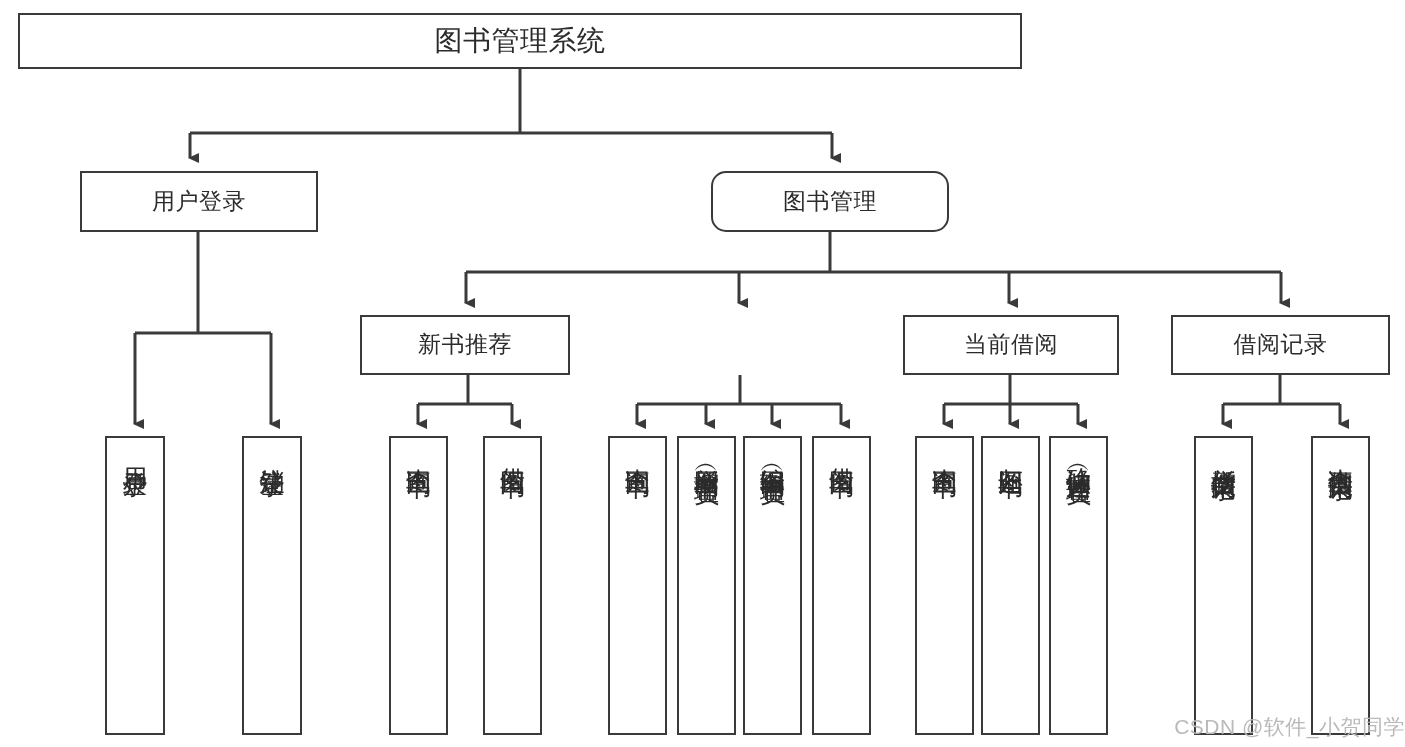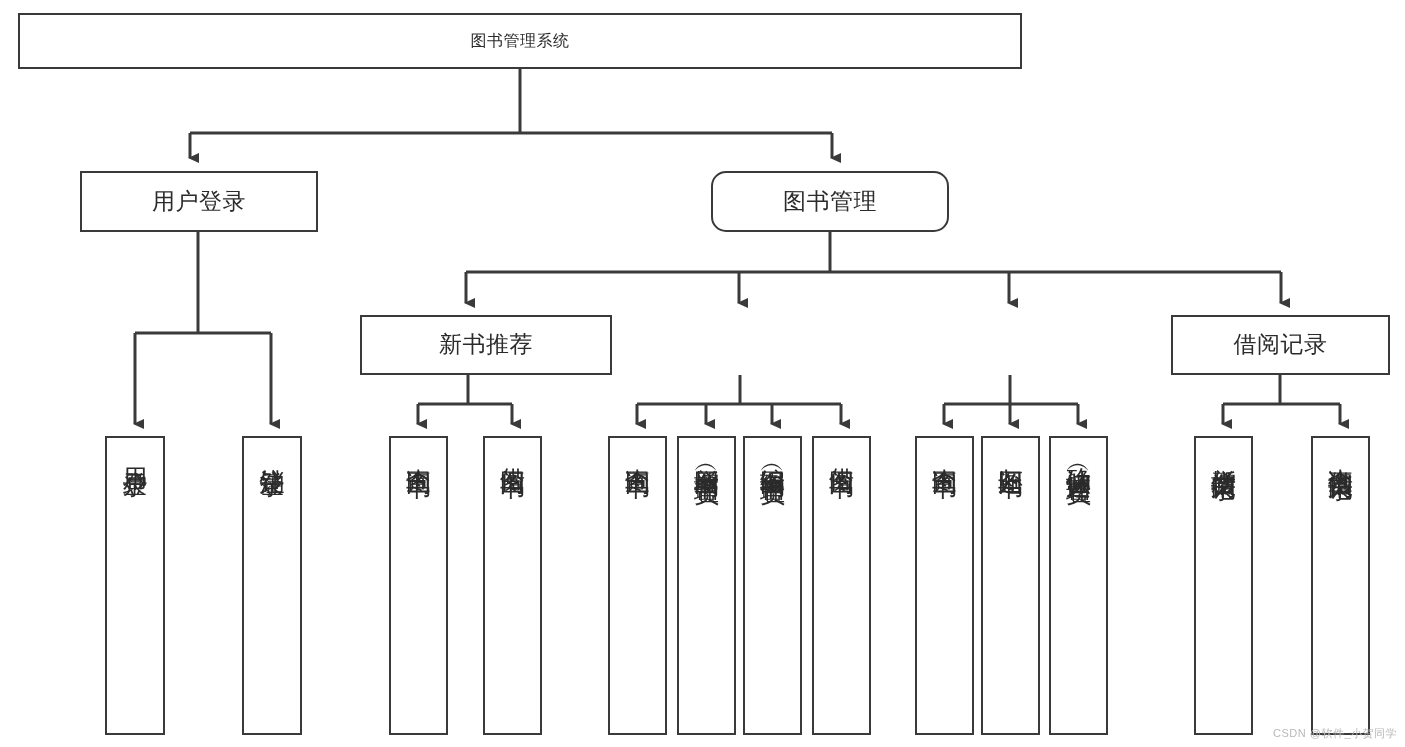--- a/index.html
+++ b/index.html
@@ -22,39 +22,39 @@
     justify-content:center;
     color:#2b2b2b;
   }
   .node .lbl{
     display:block;
     text-align:center;
     white-space:nowrap;
     letter-spacing:0.5px;
   }
   .node.horiz .lbl{font-size:23px;line-height:1.1;}
-  .node.root .lbl{font-size:16px;}
+  .node.root .lbl{font-size:28px;}
   .node.leaf{
     border-width:2px;
     align-items:flex-start;
     padding-top:10px;
   }
   .node.leaf .lbl{
     writing-mode:vertical-rl;
     text-orientation:upright;
     font-size:25px;
     line-height:1.0;
     letter-spacing:2px;
     white-space:nowrap;
   }
   #watermark{
     position:absolute;
-    right:8px;
+    right:0;
     bottom:6px;
-    font-size:11px;
+    font-size:21px;
     color:#b9b9b9;
     white-space:nowrap;
     letter-spacing:0.5px;
   }
 </style>
 </head>
 <body>
 
 <div id="stage">
 
@@ -112,22 +112,25 @@
     <span class="lbl">图书管理系统</span>
   </div>
 
   <div class="node horiz" style="left:80px;top:171px;width:238px;height:61px;">
     <span class="lbl">用户登录</span>
   </div>
   <div class="node horiz" style="left:711px;top:171px;width:238px;height:61px;border-radius:15px;">
     <span class="lbl">图书管理</span>
   </div>
 
-  <div class="node horiz" style="left:360px;top:315px;width:252px;height:60px;">
+  <div class="node horiz" style="left:360px;top:315px;width:210px;height:60px;">
     <span class="lbl">新书推荐</span>
+  </div>
+  <div class="node horiz" style="left:903px;top:315px;width:216px;height:60px;">
+    <span class="lbl">当前借阅</span>
   </div>
   <div class="node horiz" style="left:1171px;top:315px;width:219px;height:60px;">
     <span class="lbl">借阅记录</span>
   </div>
 
   <div class="node leaf" style="left:105px;top:436px;width:60px;height:299px;">
     <span class="lbl">用户登录</span>
   </div>
   <div class="node leaf" style="left:242px;top:436px;width:60px;height:299px;">
     <span class="lbl">注销登录</span>

